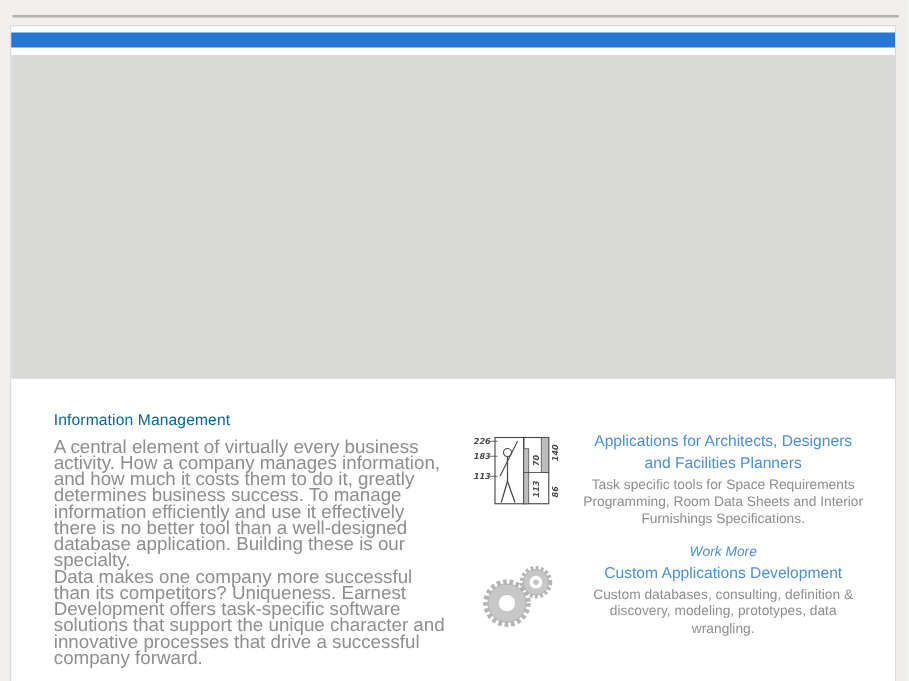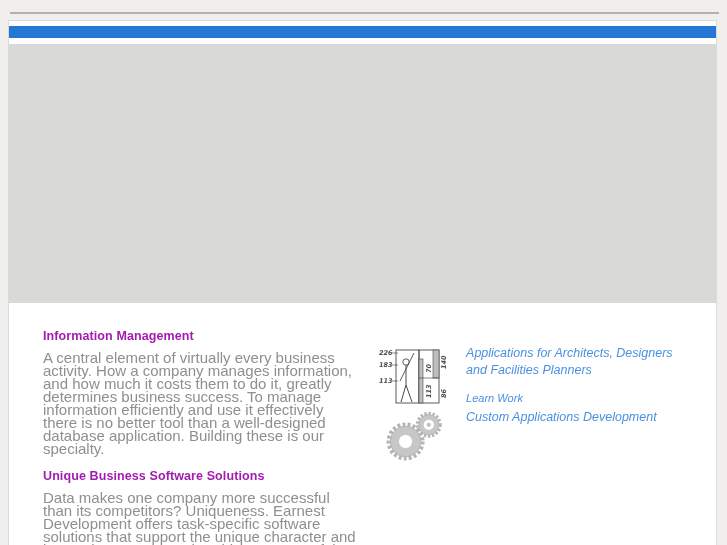--- a/index.html
+++ b/index.html
@@ -27,39 +27,39 @@
   .hero {
     margin-top:6px; height:259px; width:100%;
     background:#d9d9d8;
   }
   .content {
     display:flex;
     padding:24px 0 0 34px;
   }
   .left-col { width:318px; }
   .left-col h3 {
-    font-size:12.5px; font-weight:bold; color:#a21caf;
+    font-size:12.5px; font-weight:normal; color:#0369a1;
     margin:14px 0 8px 0; letter-spacing:0.1px;
   }
   .left-col h3:first-child { margin-top:2px; }
   .left-col p {
     font-size:15px; line-height:13px; color:#8f8f8f;
   }
   .right-col {
     margin-left:11px; width:346px; padding-top:18px;
   }
-  .promo-item { display:flex; }
+  .promo-item { display:flex;text-align:center; }
   .promo-item + .promo-item { }
   .promo-art {
     width:68px; margin-left:8px; flex:none;
   }
   .promo-text { margin-left:19px; width:225px; }
   .promo-heading {
     font-size:12.5px; line-height:17px; color:#4a90e2;
-    text-decoration:none; display:block; cursor:pointer;font-style:italic;
+    text-decoration:none; display:block; cursor:pointer;
   }
   .promo-body {
     font-size:11px; line-height:13.5px; color:#8f8f8f;
     margin-top:3px;
   }
   .learn-more {
     display:inline-block; margin-top:13px;
     font-size:11px; font-style:italic; color:#4a90e2;
     text-decoration:none; cursor:pointer;
   }
@@ -78,21 +78,20 @@
   <div class="blue-bar"></div>
 
   <div class="hero"></div>
 
   <div class="content">
 
     <div class="left-col">
       <h3>Information Management</h3>
       <p>A central element of virtually every business activity. How a company manages information, and how much it costs them to do it, greatly determines business success. To manage information efficiently and use it effectively there is no better tool than a well-designed database application. Building these is our specialty.</p>
 
-      <h3>Unique Business Software Solutions</h3>
       <p>Data makes one company more successful than its competitors? Uniqueness. Earnest Development offers task-specific software solutions that support the unique character and innovative processes that drive a successful company forward.</p>
 
       <h3>Work in Custom!</h3>
 
     </div>
 
     <div class="right-col">
 
       <div class="promo-item">
         <div class="promo-art">
@@ -120,21 +119,22 @@
             <line x1="40" y1="33" x2="60" y2="33" stroke="#4a4a4a" stroke-width="0.7"></line>
             <text class="dim-label" transform="rotate(-90 50 24)" x="46" y="26">70</text>
             <text class="dim-label" transform="rotate(-90 50 47)" x="44" y="49">113</text>
 
             <text class="dim-label" transform="rotate(-90 65 18)" x="59" y="20">140</text>
             <text class="dim-label" transform="rotate(-90 65 48)" x="60" y="50">86</text>
           </svg>
         </div>
         <div class="promo-text">
           <a class="promo-heading">Applications for Architects, Designers and Facilities Planners</a>
-          <a class="learn-more">Learn Work</a>
+          <div class="promo-body">Task specific tools for Space Requirements Programming, Room Data Sheets and Interior Furnishings Specifications.</div>
+          <a class="learn-more">Work More</a>
         </div>
       </div>
 
       <div class="promo-item">
         <div class="promo-art">
           <svg width="68" height="52" viewBox="0 0 72 56">
 
             <circle cx="28" cy="35" r="18" fill="none" stroke="#b5b5b5" stroke-width="5" stroke-dasharray="3.1 2.3"></circle>
             <circle cx="28" cy="35" r="16.5" fill="#c7c7c7"></circle>
             <circle cx="28" cy="35" r="16.5" fill="none" stroke="#adadad" stroke-width="0.8"></circle>
@@ -143,19 +143,20 @@
 
             <circle cx="53" cy="17" r="12" fill="none" stroke="#b5b5b5" stroke-width="4" stroke-dasharray="2.4 1.9"></circle>
             <circle cx="53" cy="17" r="11" fill="#c7c7c7"></circle>
             <circle cx="53" cy="17" r="11" fill="none" stroke="#adadad" stroke-width="0.8"></circle>
             <circle cx="53" cy="17" r="5.5" fill="#ffffff"></circle>
             <circle cx="53" cy="17" r="2.3" fill="#c2c2c2"></circle>
           </svg>
         </div>
         <div class="promo-text">
           <a class="promo-heading">Custom Applications Development</a>
+          <div class="promo-body">Custom databases, consulting, definition &amp; discovery, modeling, prototypes, data wrangling.</div>
 
         </div>
       </div>
 
     </div>
   </div>
 </div>
 
 </body></html>

